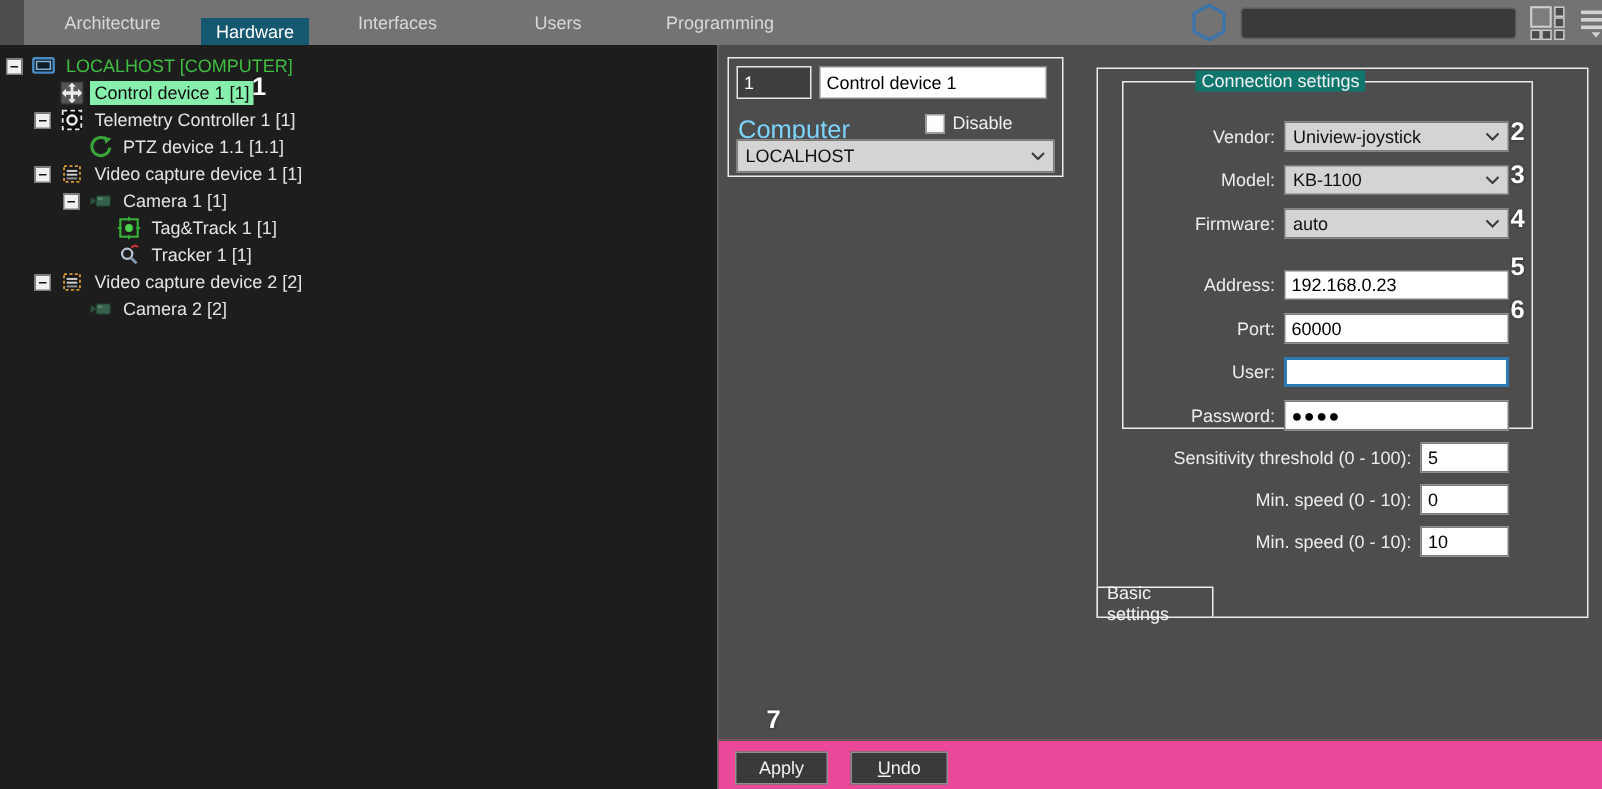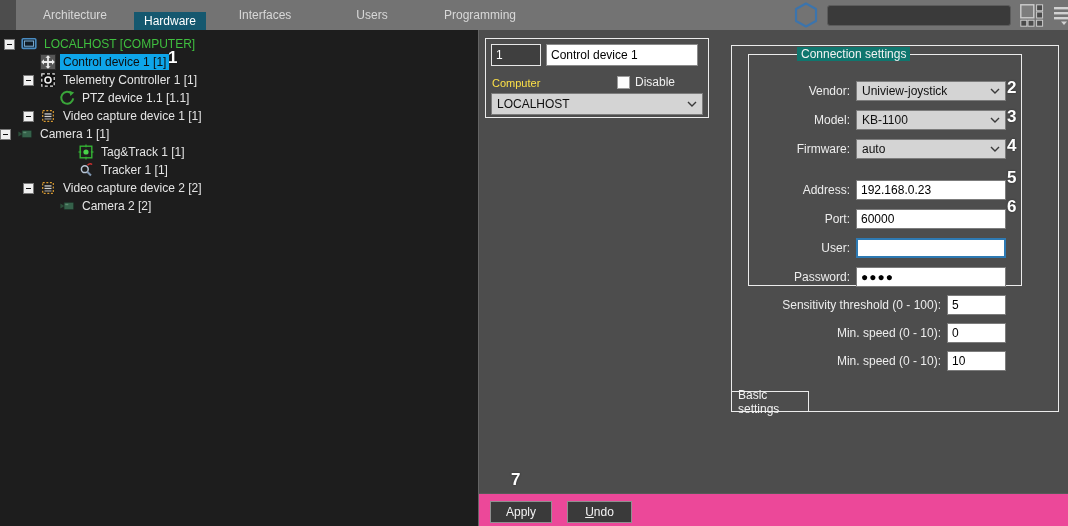--- a/index.html
+++ b/index.html
@@ -17,27 +17,27 @@
   .icon-btn{display:flex;align-items:center;}
   
   .tree-panel{position:absolute;left:0;top:30px;width:478px;height:496px;background:#1d1d1d;padding-top:5px;box-sizing:border-box;}
   .tree-row{height:18px;display:flex;align-items:center;font-size:12px;color:#e4e4e4;white-space:nowrap;}
   .expander{width:11px;height:11px;background:#f0f0f0;border:1px solid #7a7a7a;box-sizing:border-box;position:relative;flex:none;margin-right:6px;}
   .expander::after{content:"";position:absolute;left:2px;right:2px;top:4px;height:1px;background:#111;}
   .tspacer{width:17px;flex:none;}
   .ticon{width:16px;height:16px;flex:none;margin-right:4px;display:flex;align-items:center;justify-content:center;}
   .ticon svg{width:16px;height:16px;}
   .tlabel{padding:1px 3px;}
-  .tlabel.sel{background:#0ea5e9;color:#0d0d0d;}
+  .tlabel.sel{background:#86efac;color:#0d0d0d;}
   
   .main{position:absolute;left:478px;top:30px;width:590px;height:496px;background:#4d4d4d;border-left:1px solid #646464;box-sizing:border-box;}
   .device-box{position:absolute;left:6px;top:8px;width:222px;height:78px;border:1px solid #ececec;}
   .id-field{position:absolute;left:5px;top:5px;width:50px;height:22px;background:#3f3f3f;border:1px solid #e8e8e8;color:#ffffff;font-size:12px;padding:0 4px;box-sizing:border-box;outline:none;font-family:inherit;}
   .name-field{position:absolute;left:60px;top:5px;width:152px;height:22px;background:#ffffff;border:1px solid #8a8a8a;color:#000000;font-size:12px;padding:0 4px;box-sizing:border-box;outline:none;font-family:inherit;}
-  .computer-label{position:absolute;left:6px;top:38px;color:#fde047;font-size:11px;}
+  .computer-label{position:absolute;left:6px;top:38px;color:#7dd3fc;font-size:17px;}
   .disable-wrap{position:absolute;left:131px;top:36px;display:flex;gap:5px;align-items:center;color:#efefef;font-size:12px;}
   .checkbox{width:13px;height:13px;background:#fdfdfd;border:1px solid #9a9a9a;box-sizing:border-box;flex:none;}
   .dropdown{background:#d4d4d4;border:1px solid #7c7c7c;display:flex;align-items:center;justify-content:space-between;font-size:12px;color:#101010;padding:0 5px;box-sizing:border-box;cursor:default;}
   .computer-dd{position:absolute;left:5px;top:54px;width:212px;height:22px;}
   
   .conn-panel{position:absolute;left:252px;top:15px;width:326px;height:365px;border:1px solid #ececec;}
   .group-box{position:absolute;left:16px;top:8px;width:274px;height:232px;border:1px solid #ececec;box-sizing:border-box;}
   .group-legend{position:absolute;top:-8px;left:8px;background:#0f766e;padding:0 4px;color:#f2f2f2;font-size:12px;margin-left:40px;}
   .conn-rows{margin-top:26px;}
   .frow{display:flex;justify-content:flex-end;align-items:center;margin-bottom:9px;padding-right:15px;}
@@ -144,21 +144,21 @@
         <svg viewBox="0 0 16 16">
           <rect x="2" y="2" width="12" height="12" fill="#1a1a1a"></rect>
           <rect x="2.7" y="2.7" width="10.6" height="10.6" fill="none" stroke="#d89a32" stroke-width="1.2" stroke-dasharray="2 1.6"></rect>
           <rect x="4.5" y="5.3" width="7" height="1.3" fill="#cfcfcf"></rect>
           <rect x="4.5" y="7.8" width="7" height="1.3" fill="#cfcfcf"></rect>
           <rect x="4.5" y="10.3" width="7" height="1.3" fill="#8f8f8f"></rect>
         </svg>
       </span>
       <span class="tlabel">Video capture device 1 [1]</span>
     </div>
-    <div class="tree-row" style="">
+    <div class="tree-row" style="padding-left: 42px;">
       <span class="expander"></span>
       <span class="ticon">
         <svg viewBox="0 0 16 16">
           <polygon points="5.6,8 1.4,5.4 1.4,10.6" fill="#2c4e3a"></polygon>
           <rect x="5" y="4.5" width="9.6" height="7" rx="1" fill="#35614a" stroke="#1e3328" stroke-width="0.8"></rect>
           <rect x="6.3" y="5.8" width="3" height="1.4" fill="#5b8a6e"></rect>
         </svg>
       </span>
       <span class="tlabel">Camera 1 [1]</span>
     </div>

